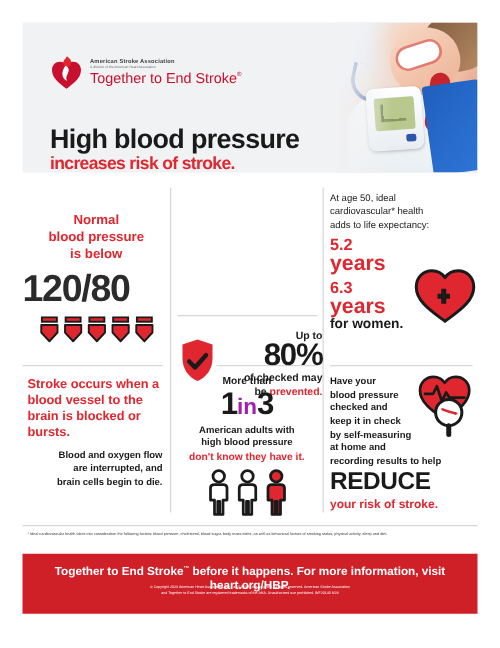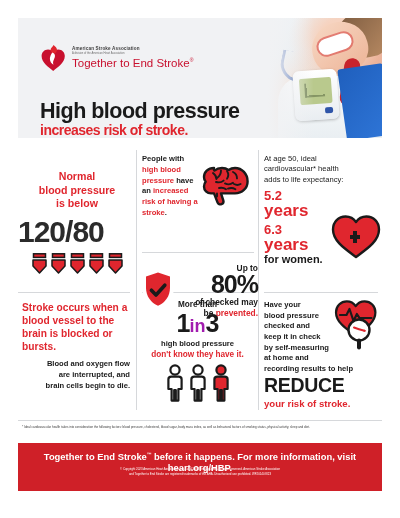--- a/index.html
+++ b/index.html
@@ -444,31 +444,20 @@
         </span>
         <span>
           <svg width="17" height="22" viewBox="0 0 17 22">
               <rect x="2.5" y="0.8" width="12" height="3.6" fill="#e0262e" stroke="#1a1a1a" stroke-width="1.5"></rect>
               <path d="M2 7h13v6l-6.5 7L2 13z" fill="#e0262e" stroke="#1a1a1a" stroke-width="1.5" stroke-linejoin="round"></path>
             </svg>
         </span>
       </div>
     </div>
 
-    <div class="cell c-mid" style="top:0; height:104px;">
-      <div class="mid-top-row" style="padding-left:5px;">
-        <div class="people-text"><span>People with </span><span class="red">high blood pressure</span><span> have an </span><span class="red">increased risk of having a stroke</span><span>.</span></div>
-        <span style="margin-top:8px;">
-          <svg width="50" height="46" viewBox="0 0 50 46">
-            <path d="M13 6C7 6 3 10 3 15c0 2 0.6 3.6 1.7 4.8C3.6 21 3 22.6 3 24.4c0 4 3 7 7 7h3l3.5 9c0.6 1.6 2.4 2.4 4 1.8 1.5-0.6 2.3-2.3 1.8-3.9L20 31.4h14c7 0 12.6-5.3 12.6-12C46.6 12 41 6 34 6c-2.4 0-4.6 0.7-6.4 1.9C25.8 6.7 23.4 6 21 6c-2.9 0-5.6 1-7.6 2.6C12.6 7.6 12.8 6 13 6z" fill="#e0262e" stroke="#1a1a1a" stroke-width="2.4" stroke-linejoin="round"></path>
-            <path d="M12 11c2 1.5 3.4 3.6 3.4 6M20 8.5c0 3.4-1.6 5.8-4 7.6M26 9c1.6 2.4 1.6 5.4 0 7.8M32 10c2.6 1.2 4 3.6 4 6.4M15 20c3 0.8 5.6 0.4 7.6-1.4M24 21.4c2.6 1.4 5.6 1.2 8-0.6M33 22c2.2 1.2 4.6 1.2 6.6 0M18 26c2.6-0.6 5-0.2 7 1.2M27 26.6c2.6-1 5.2-0.8 7.4 0.6M16 31.4v3.2" fill="none" stroke="#1a1a1a" stroke-width="1.9" stroke-linecap="round"></path>
-          </svg>
-        </span>
-      </div>
-    </div>
 
     <div class="cell c-mid" style="top:105px; height:39px;">
       <div class="mid-mid-row">
         <span>
           <svg width="42" height="46" viewBox="0 0 42 46">
             <path d="M21 2 5 7.5v13.8C5 32 11.6 40.6 21 44c9.4-3.4 16-12 16-22.7V7.5z" fill="#ffffff"></path>
             <path d="M21 6.5 9 10.6v11.2c0 8.4 5 15.2 12 18 7-2.8 12-9.6 12-18V10.6z" fill="#e0262e"></path>
             <path d="M14.4 24.2l4.6 4.8 8.8-9.8" fill="none" stroke="#1a1a1a" stroke-width="3.6" stroke-linecap="round" stroke-linejoin="round"></path>
           </svg>
         </span>
@@ -516,20 +505,21 @@
         </div>
       </div>
     </div>
 
     <div class="cell c-mid" style="top:146px; height:120px;">
       <div class="morethan">More than</div>
       <div class="oneinthree">
         <span class="big">1</span><span class="small">in</span><span class="big">3</span>
       </div>
       <div class="adults">
+        <div>American adults with</div>
         <div>high blood pressure</div>
       </div>
       <div class="dontknow">don't know they have it.</div>
       <div class="people-icons">
         <span>
           <svg width="20" height="38" viewBox="0 0 20 38">
             <circle cx="10" cy="6" r="4.6" fill="#ffffff" stroke="#1a1a1a" stroke-width="2.2"></circle>
             <path d="M3.4 15.2c0-1.6 1.4-2.6 3-2.6h7.2c1.6 0 3 1 3 2.6V25h-3.2v11.6h-2.6V26h-1.6v10.6H6.6V25H3.4z" fill="#ffffff" stroke="#1a1a1a" stroke-width="2.2" stroke-linejoin="round"></path>
           </svg>
         </span>

